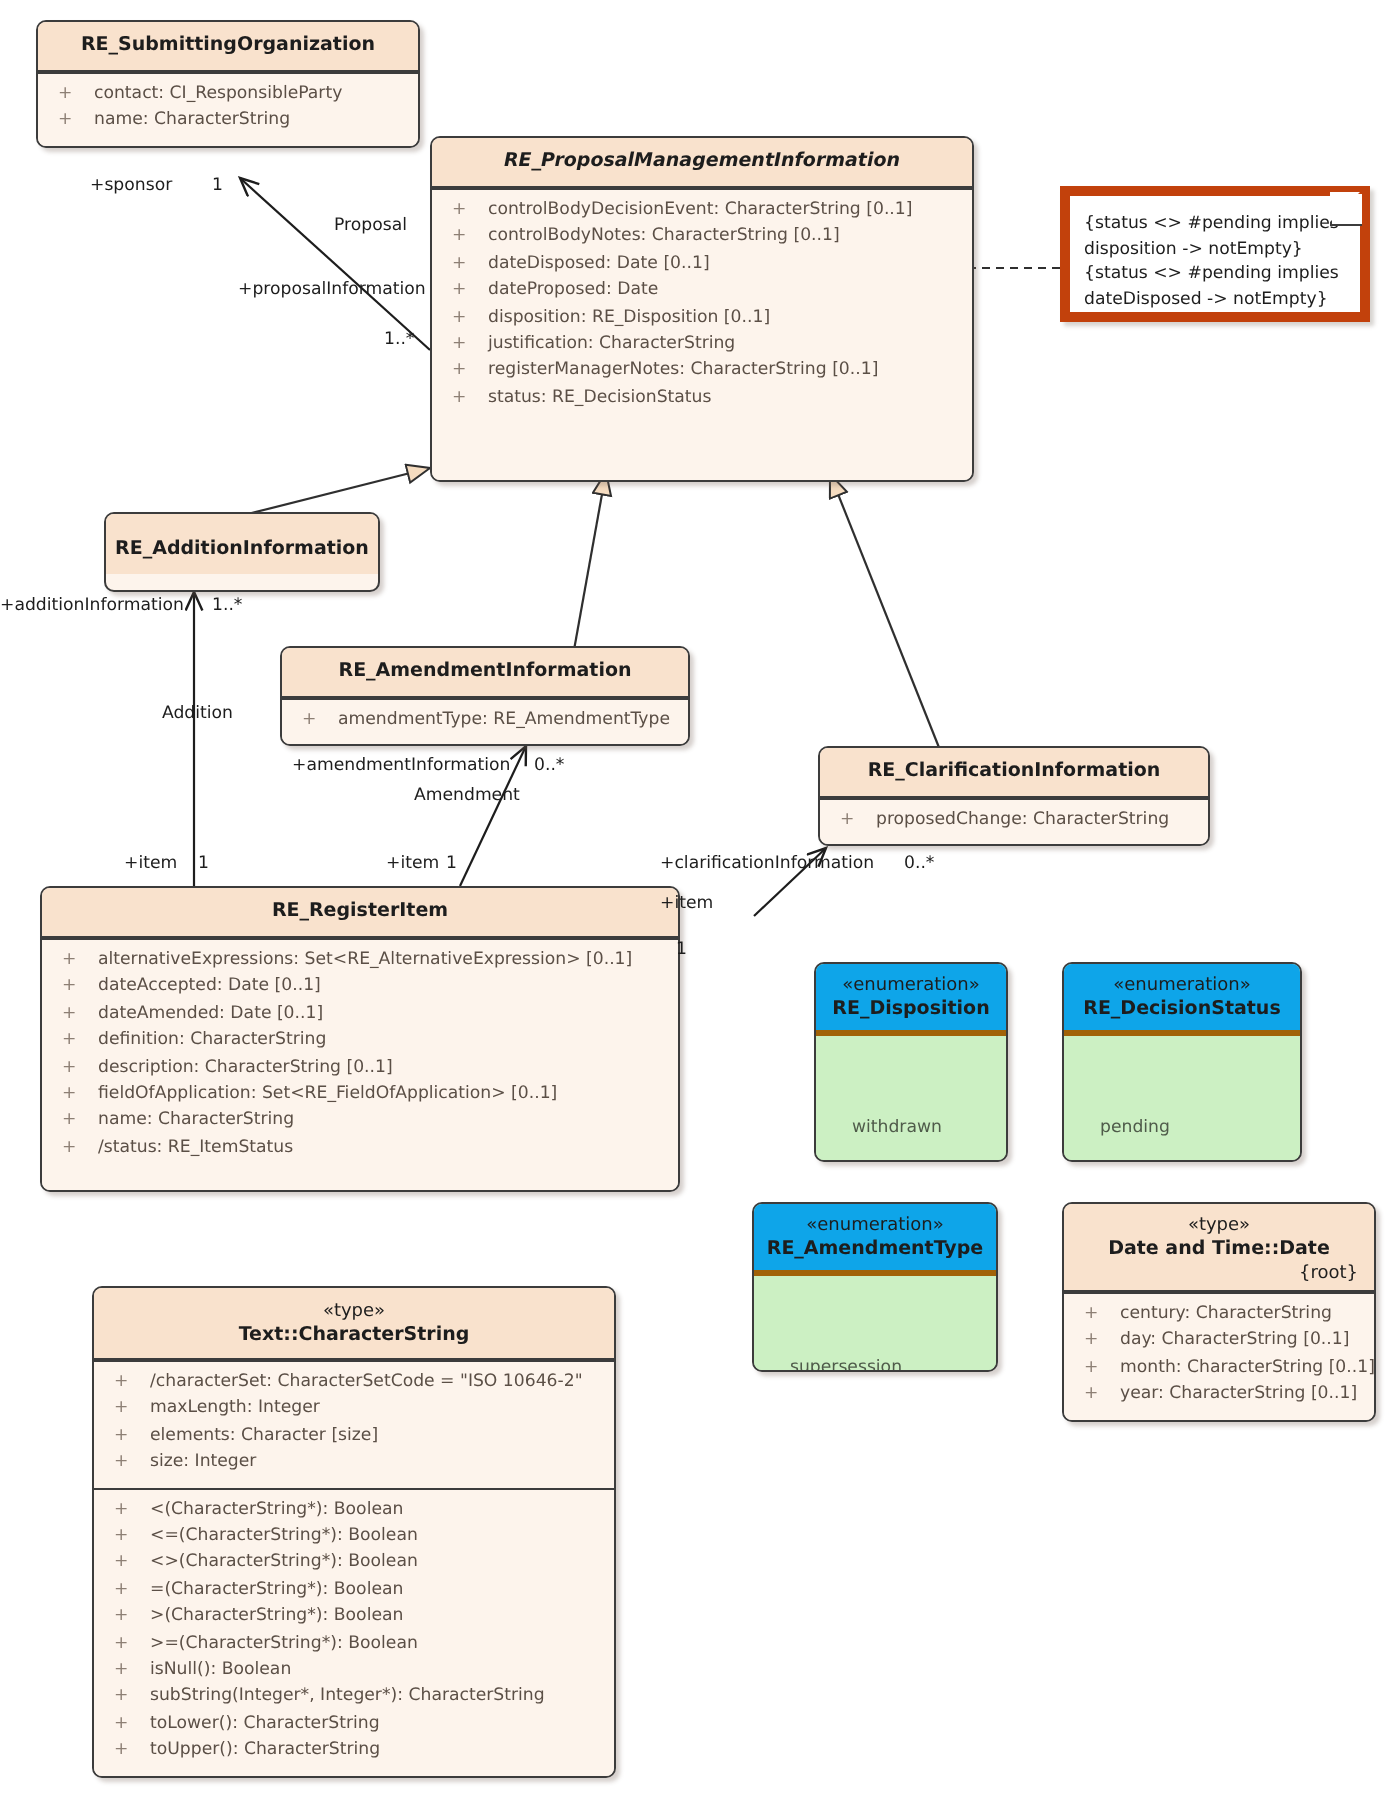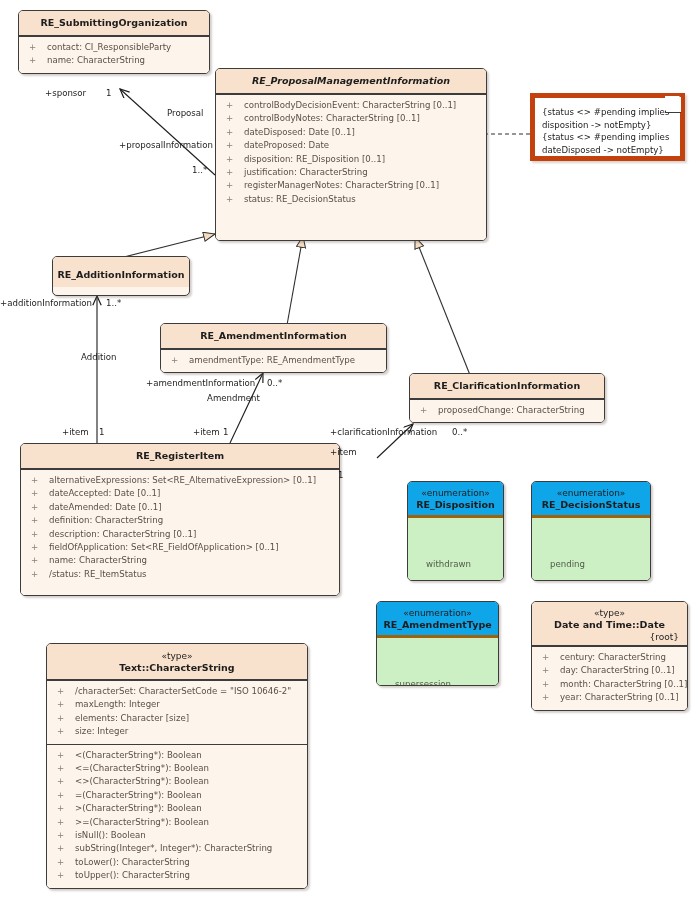--- a/index.html
+++ b/index.html
@@ -176,21 +176,21 @@
       <div>dateDisposed -&gt; notEmpty}</div>
     </div>
   </div>
 
   <div class="uml noborderbottom" style="left:52px;top:256px;width:138px;height:40px;">
     <div class="hdr" style="border-bottom:none;padding-top:12px;">
       <span class="nm">RE_AdditionInformation</span>
     </div>
   </div>
 
-  <div class="uml" style="left:160px;top:323px;width:227px;">
+  <div class="uml" style="left:140px;top:323px;width:205px;">
     <div class="hdr">
       <span class="nm">RE_AmendmentInformation</span>
     </div>
     <div class="compart">
       <div class="feat"><span class="vis">+</span><span class="txt">amendmentType: RE_AmendmentType</span></div>
     </div>
   </div>
 
   <div class="uml" style="left:409px;top:373px;width:196px;">
     <div class="hdr">

